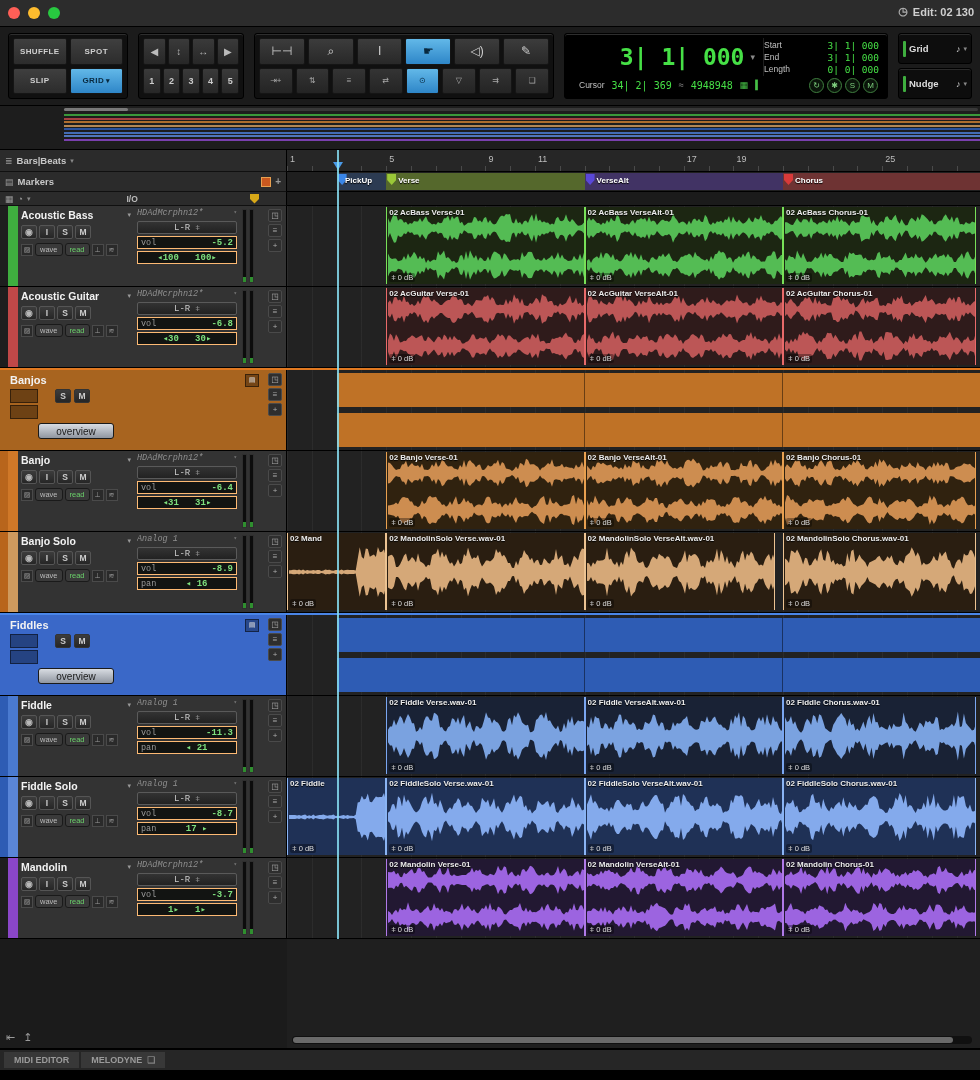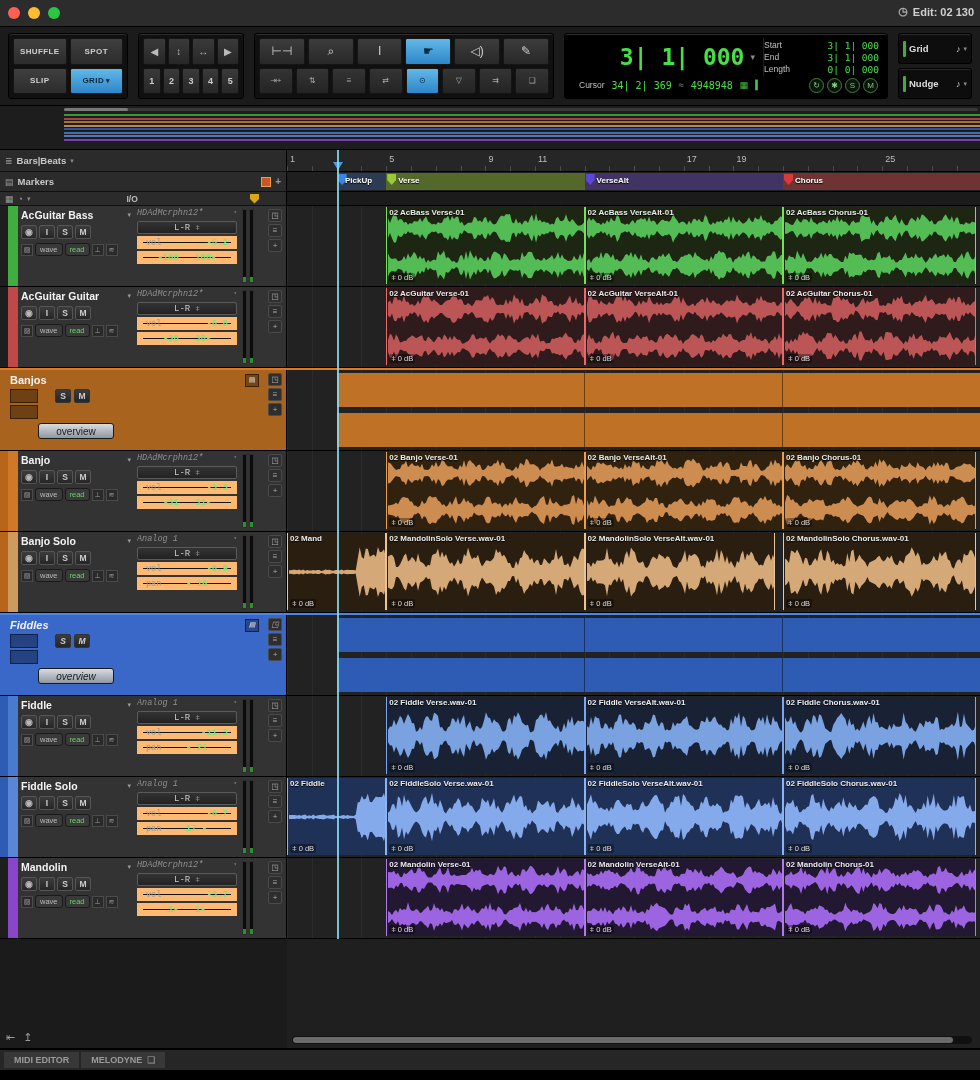--- a/index.html
+++ b/index.html
@@ -93,21 +93,21 @@
   .rec{color:#b8b8b8;font-size:9px;}
   .viewrow{display:flex;gap:2px;margin-top:4px;align-items:center;}
   .mini{width:12px;height:12px;background:#2a2a2a;border:1px solid #4a4a4a;color:#999;font-size:7px;display:flex;align-items:center;justify-content:center;box-sizing:border-box;}
   .pill{background:#3a3a3a;border:1px solid #1a1a1a;border-radius:3px;font-size:7.5px;color:#bbb;padding:1px 4px;}
   .readbtn{color:#6ad06a;}
   .tio{width:106px;padding:2px 3px;box-sizing:border-box;display:flex;flex-direction:column;gap:2px;font-family:Liberation Mono, monospace;}
   .ioin{font-style:italic;color:#8f8f8f;font-size:8.5px;height:11px;overflow:hidden;display:flex;white-space:nowrap;}
   .incaret{margin-left:auto;font-size:6px;color:#777;font-style:normal;}
   .iobtn{background:linear-gradient(#333,#222);border:1px solid #5a5a5a;border-radius:2px;color:#ccc;font-size:9px;height:13px;display:flex;align-items:center;justify-content:center;gap:5px;box-sizing:border-box;}
   .obicon{color:#888;font-size:8px;}
-  .iobox{background:#121412;border:6px solid #fdba74;height:13px;display:flex;align-items:center;padding:0 3px;font-size:9px;box-sizing:border-box;text-align:right;}
+  .iobox{background:#121412;border:1px solid #fdba74;height:13px;display:flex;align-items:center;padding:0 3px;font-size:9px;box-sizing:border-box;text-align:right;}
   .iolab{color:#999;margin-right:4px;font-size:8.5px;}
   .ioval{color:#7ee07e;font-weight:bold;margin-left:auto;white-space:pre;}
   .ioval.pv{margin-left:auto;margin-right:auto;}
   .meter{width:15px;display:flex;gap:2px;justify-content:center;padding:3px 0;box-sizing:border-box;}
   .mbar{width:3px;background:#0c0c0c;border:1px solid #2e2e2e;position:relative;}
   .mbar::after{content:'';position:absolute;bottom:0;left:0;right:0;height:5px;background:#2f8f2f;}
   .minicol{width:19px;display:flex;flex-direction:column;gap:2px;padding:3px 1px;box-sizing:border-box;margin-left:auto;}
   .mcb{width:14px;height:13px;background:#2e2e2e;border:1px solid #4a4a4a;color:#aaa;font-size:8px;display:flex;align-items:center;justify-content:center;border-radius:2px;box-sizing:border-box;}
   
   .fhead .tbtn{border-color:#333;}
@@ -318,21 +318,21 @@
     <div class="chtime"></div>
   </div>
 
   <div id="tracks">
         <div class="trow">
           <div class="thead">
             <div class="gutter" style="background: rgb(30, 30, 30);"></div>
             <div class="cstrip" style="background: rgb(63, 174, 63);"></div>
             <div class="tmain">
               <div class="namerow">
-                <span class="tname">AcGuitar Bass</span>
+                <span class="tname">Acoustic Bass</span>
                 <span class="ncaret">▾</span>
               </div>
               <div class="btnrow">
                 <span class="tbtn rec">◉</span>
                 <span class="tbtn">I</span>
                 <span class="tbtn">S</span>
                 <span class="tbtn">M</span>
               </div>
               <div class="viewrow">
                 <span class="mini">▨</span>
@@ -410,21 +410,21 @@
               </div>
             </div>
           </div>
         </div>
         <div class="trow">
           <div class="thead">
             <div class="gutter" style="background: rgb(30, 30, 30);"></div>
             <div class="cstrip" style="background: rgb(192, 72, 72);"></div>
             <div class="tmain">
               <div class="namerow">
-                <span class="tname">AcGuitar Guitar</span>
+                <span class="tname">Acoustic Guitar</span>
                 <span class="ncaret">▾</span>
               </div>
               <div class="btnrow">
                 <span class="tbtn rec">◉</span>
                 <span class="tbtn">I</span>
                 <span class="tbtn">S</span>
                 <span class="tbtn">M</span>
               </div>
               <div class="viewrow">
                 <span class="mini">▨</span>
@@ -562,21 +562,21 @@
               <div class="ioin">
                 <span>HDAdMcrphn12*</span>
                 <span class="incaret">▾</span>
               </div>
               <div class="iobtn">
                 <span>L-R</span>
                 <span class="obicon">ǂ</span>
               </div>
               <div class="iobox">
                 <span class="iolab">vol</span>
-                <span class="ioval">-3.3</span>
+                <span class="ioval">-6.4</span>
               </div>
               <div class="iobox">
                 <span class="ioval pv">◂31   31▸</span>
               </div>
             </div>
             <div class="meter">
               <div class="mbar"></div>
               <div class="mbar"></div>
             </div>
             <div class="minicol">
@@ -714,21 +714,21 @@
                 <polygon points="0,12.5 2,14.0 4,16.9 6,4.4 8,5.2 10.1,7.3 12.1,3.4 14.1,7.4 16.1,12.0 18.1,18.5 20.1,11.7 22.1,12.6 24.1,19.4 26.1,19.1 28.1,15.3 30.2,12.0 32.2,15.6 34.2,6.9 36.2,3.2 38.2,13.4 40.2,15.1 42.2,4.5 44.2,7.9 46.2,16.4 48.3,13.7 50.3,18.8 52.3,17.0 54.3,18.7 56.3,17.8 58.3,20.5 60.3,19.5 62.3,7.1 64.3,16.1 66.3,5.0 68.4,3.5 70.4,16.3 72.4,13.0 74.4,8.6 76.4,12.3 78.4,14.3 80.4,16.4 82.4,20.9 84.4,16.6 86.5,15.4 88.5,14.4 90.5,13.6 92.5,11.0 94.5,9.8 96.5,13.6 98.5,15.4 100.5,13.8 102.5,10.2 104.5,12.8 106.6,9.3 108.6,15.7 110.6,18.4 112.6,19.3 114.6,14.2 116.6,15.6 118.6,17.5 120.6,10.3 122.6,8.6 124.7,6.7 126.7,1.2 128.7,5.0 130.7,10.6 132.7,6.2 134.7,10.4 136.7,19.5 138.7,16.4 140.7,18.5 142.7,18.3 144.8,17.1 146.8,14.2 148.8,9.7 150.8,14.1 152.8,14.8 154.8,6.1 156.8,10.6 158.8,7.6 160.8,5.4 162.9,13.6 164.9,14.7 166.9,21.1 168.9,22.7 170.9,16.7 172.9,13.7 174.9,13.4 176.9,17.8 178.9,7.4 180.9,9.6 183,9.0 185,4.1 187,4.6 189,8.8 191,14.9 191,37.1 189,43.2 187,47.4 185,47.9 183,43.0 180.9,42.4 178.9,44.6 176.9,34.2 174.9,38.6 172.9,38.3 170.9,35.3 168.9,29.3 166.9,30.9 164.9,37.3 162.9,38.4 160.8,46.6 158.8,44.4 156.8,41.4 154.8,45.9 152.8,37.2 150.8,37.9 148.8,42.3 146.8,37.8 144.8,34.9 142.7,33.7 140.7,33.5 138.7,35.6 136.7,32.5 134.7,41.6 132.7,45.8 130.7,41.4 128.7,47.0 126.7,50.8 124.7,45.3 122.6,43.4 120.6,41.7 118.6,34.5 116.6,36.4 114.6,37.8 112.6,32.7 110.6,33.6 108.6,36.3 106.6,42.7 104.5,39.2 102.5,41.8 100.5,38.2 98.5,36.6 96.5,38.4 94.5,42.2 92.5,41.0 90.5,38.4 88.5,37.6 86.5,36.6 84.4,35.4 82.4,31.1 80.4,35.6 78.4,37.7 76.4,39.7 74.4,43.4 72.4,39.0 70.4,35.7 68.4,48.5 66.3,47.0 64.3,35.9 62.3,44.9 60.3,32.5 58.3,31.5 56.3,34.2 54.3,33.3 52.3,35.0 50.3,33.2 48.3,38.3 46.2,35.6 44.2,44.1 42.2,47.5 40.2,36.9 38.2,38.6 36.2,48.8 34.2,45.1 32.2,36.4 30.2,40.0 28.1,36.7 26.1,32.9 24.1,32.6 22.1,39.4 20.1,40.3 18.1,33.5 16.1,40.0 14.1,44.6 12.1,48.6 10.1,44.7 8,46.8 6,47.6 4,35.1 2,38.0 0,39.5" fill="#d5a878"></polygon>
               </svg>
               <div class="clipname">02 MandolinSolo Chorus.wav-01</div>
               <div class="clipgain">
                 <span class="gfad">ǂ</span>
                 <span>0 dB</span>
               </div>
             </div>
           </div>
         </div>
-        <div class="trow frow" style="border-top: 2px solid rgb(74, 134, 232); font-style: italic;">
+        <div class="trow frow" style="border-top: 2px solid rgb(74, 134, 232);">
           <div class="thead fhead" style="background: rgb(58, 104, 200);">
             <div class="fmain">
               <div class="namerow">
                 <span class="tname fname">Fiddles</span>
                 <span class="fmenu">▤</span>
               </div>
               <div class="fmid">
                 <div class="fthumbs">
                   <div class="fthumb"></div>
                   <div class="fthumb"></div>

